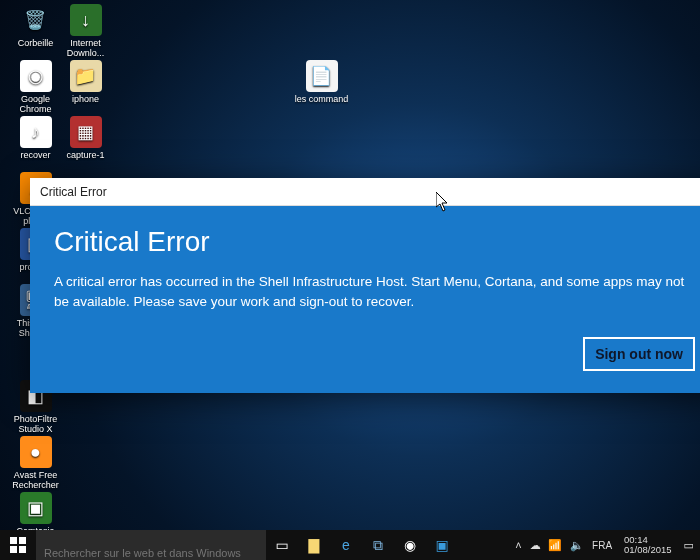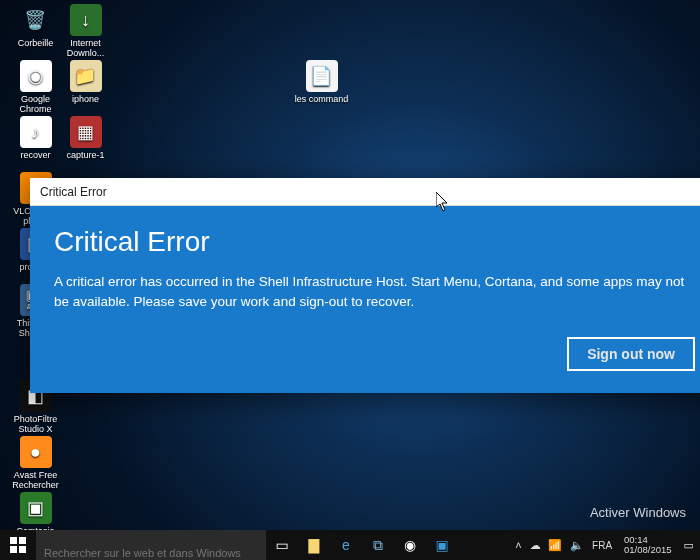--- a/index.html
+++ b/index.html
@@ -30,22 +30,22 @@
     height: 28px; display: flex; align-items: center; padding: 0 10px;
     font-size: 12px; color: #222; background: #fff; border-bottom: 1px solid #ddd;
   }
   .dlg-body {
     background: #1979ca; color: #fff; padding: 20px 24px 22px 24px;
   }
   .dlg-body h1 { font-weight: 300; font-size: 28px; margin-bottom: 14px; }
   .dlg-body p { font-size: 13.5px; line-height: 1.45; font-weight: 300; }
   .dlg-actions { display: flex; justify-content: flex-end; margin-top: 26px; }
   .dlg-btn {
-    border: 2px solid #fff; background: transparent; color: #e5e5e5;
-    padding: 7px 18px; font-size: 14px; font-weight: 600; cursor: pointer;
+    border: 2px solid #fff; background: transparent; color: #0f172a;
+    padding: 7px 10px; font-size: 14px; font-weight: 600; cursor: pointer;
   }
   
   .watermark {
     position: absolute; right: 14px; bottom: 38px; text-align: right;
     color: rgba(255,255,255,0.65); font-size: 11px; line-height: 1.4;
   }
   .watermark .wm-title { font-size: 13px; color: rgba(255,255,255,0.8); }
   
   .taskbar {
     position: absolute; left: 0; right: 0; bottom: 0; height: 30px;
@@ -142,21 +142,20 @@
   <div class="dlg-body">
     <h1>Critical Error</h1>
     <p>A critical error has occurred in the Shell Infrastructure Host. Start Menu, Cortana, and some apps may not be available.  Please save your work and sign-out to recover.</p>
     <div class="dlg-actions">
       <button class="dlg-btn">Sign out now</button>
     </div>
   </div>
 </div>
 
 <div class="watermark">
-  <div class="wm-title">Activer Windows</div>
 </div>
 
 <div class="taskbar">
   <div class="tb-start">
     <svg viewBox="0 0 16 16">
       <rect x="0" y="0" width="7" height="7" fill="#fff"></rect>
         <rect x="9" y="0" width="7" height="7" fill="#fff"></rect>
       <rect x="0" y="9" width="7" height="7" fill="#fff"></rect>
         <rect x="9" y="9" width="7" height="7" fill="#fff"></rect>
     </svg>

